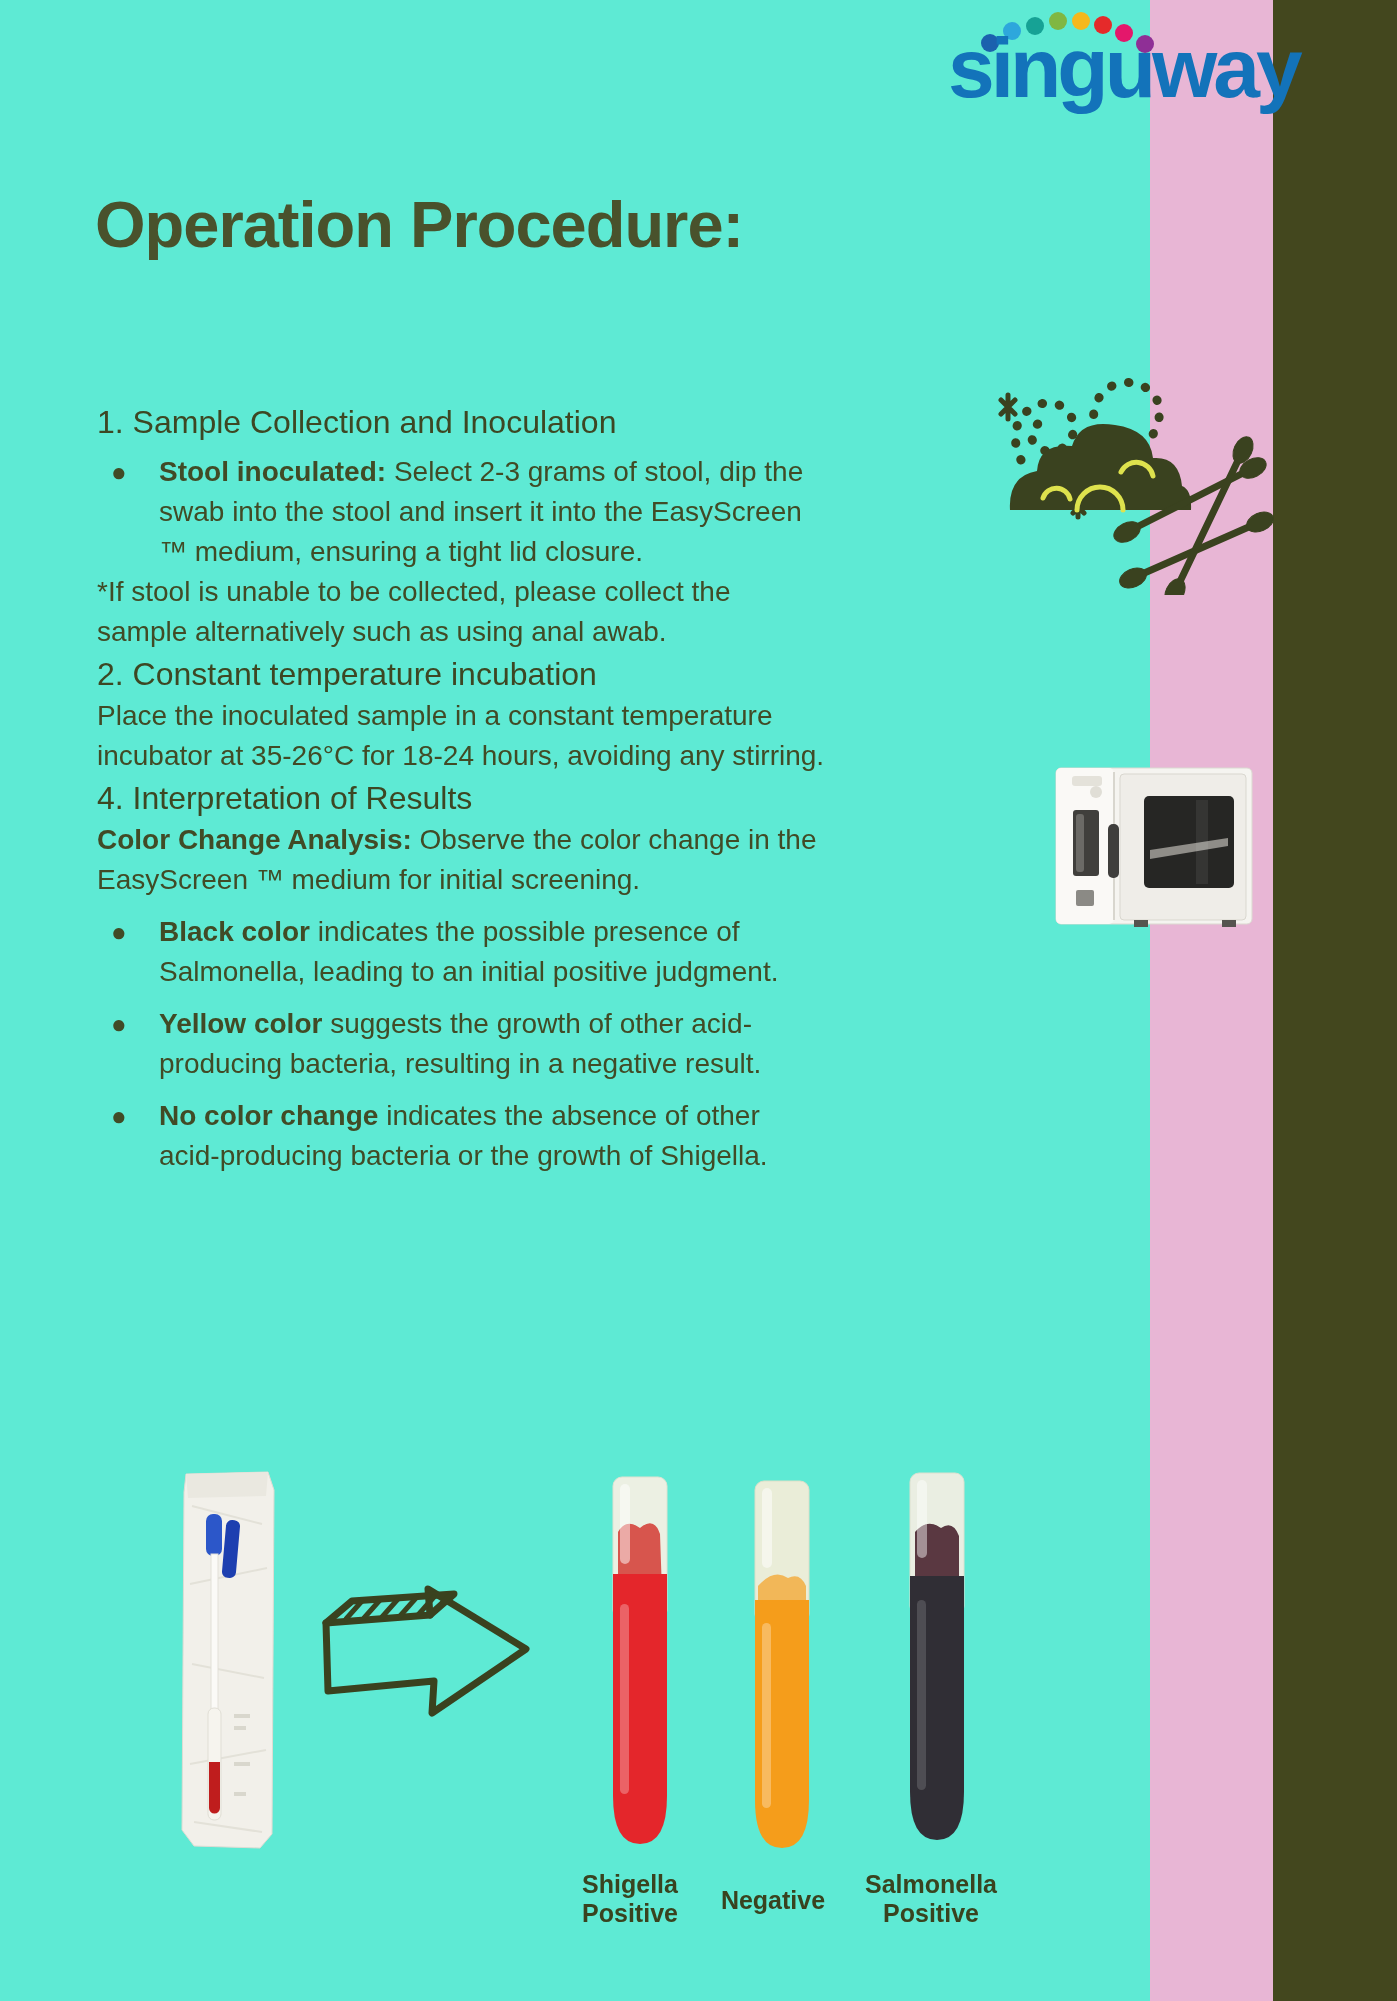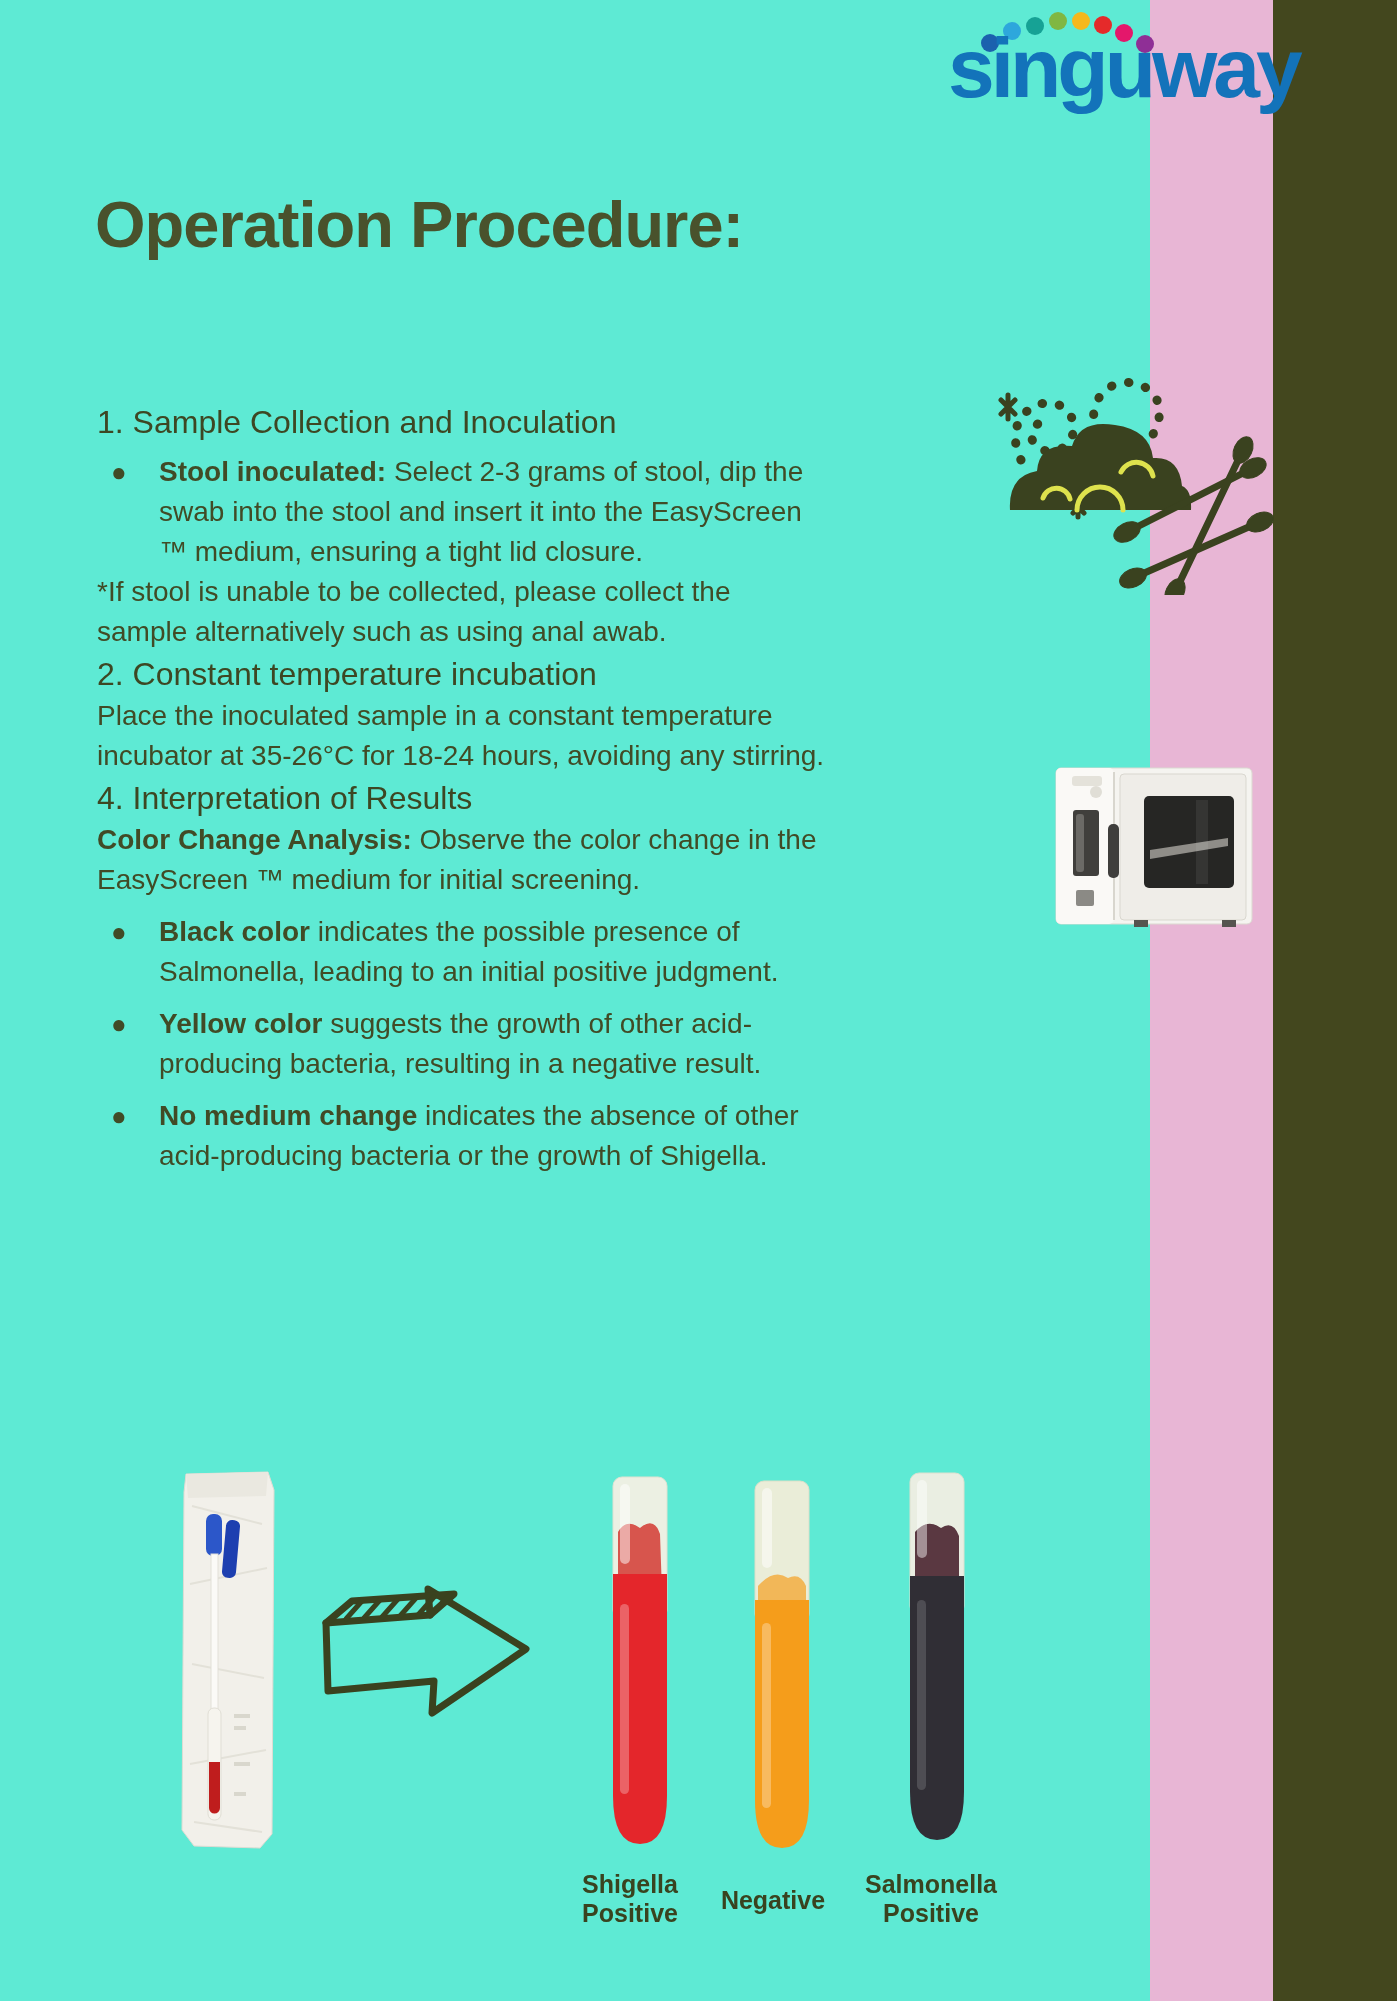--- a/index.html
+++ b/index.html
@@ -148,21 +148,21 @@
     <div class="bullet b4">
       <span class="dot">●</span>
       <p><span class="lead">Black color</span> <span>indicates the possible presence of Salmonella, leading to an initial positive judgment.</span></p>
     </div>
     <div class="bullet b4">
       <span class="dot">●</span>
       <p><span class="lead">Yellow color</span> <span>suggests the growth of other acid-producing bacteria, resulting in a negative result.</span></p>
     </div>
     <div class="bullet b4">
       <span class="dot">●</span>
-      <p><span class="lead">No medium change</span> <span>indicates the absence of other acid-producing bacteria or the growth of Shigella.</span></p>
+      <p><span class="lead">No color change</span> <span>indicates the absence of other acid-producing bacteria or the growth of Shigella.</span></p>
     </div>
   </div>
 
   <svg class="fig fig-kit" width="112" height="395" viewBox="0 0 112 395">
     <path d="M14,12 L96,10 L102,28 L100,372 L88,386 L22,384 L10,368 L12,30 Z" fill="#f2f0ea" stroke="#dedcd3"></path>
     <path d="M14,12 L96,10 L94,34 L16,36 Z" fill="#eae8e0"></path>
     <g stroke="#e3e1d8" stroke-width="2">
       <line x1="20" y1="44" x2="90" y2="62"></line>
       <line x1="18" y1="122" x2="95" y2="106"></line>
       <line x1="20" y1="202" x2="92" y2="216"></line>

